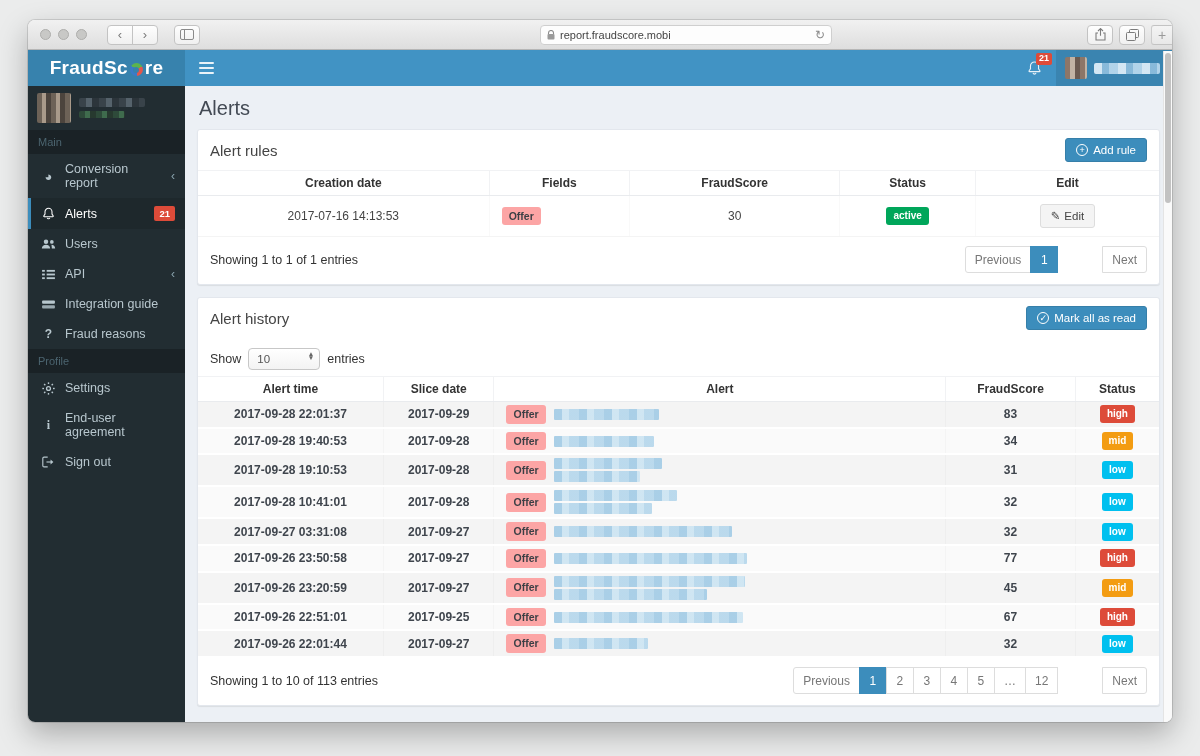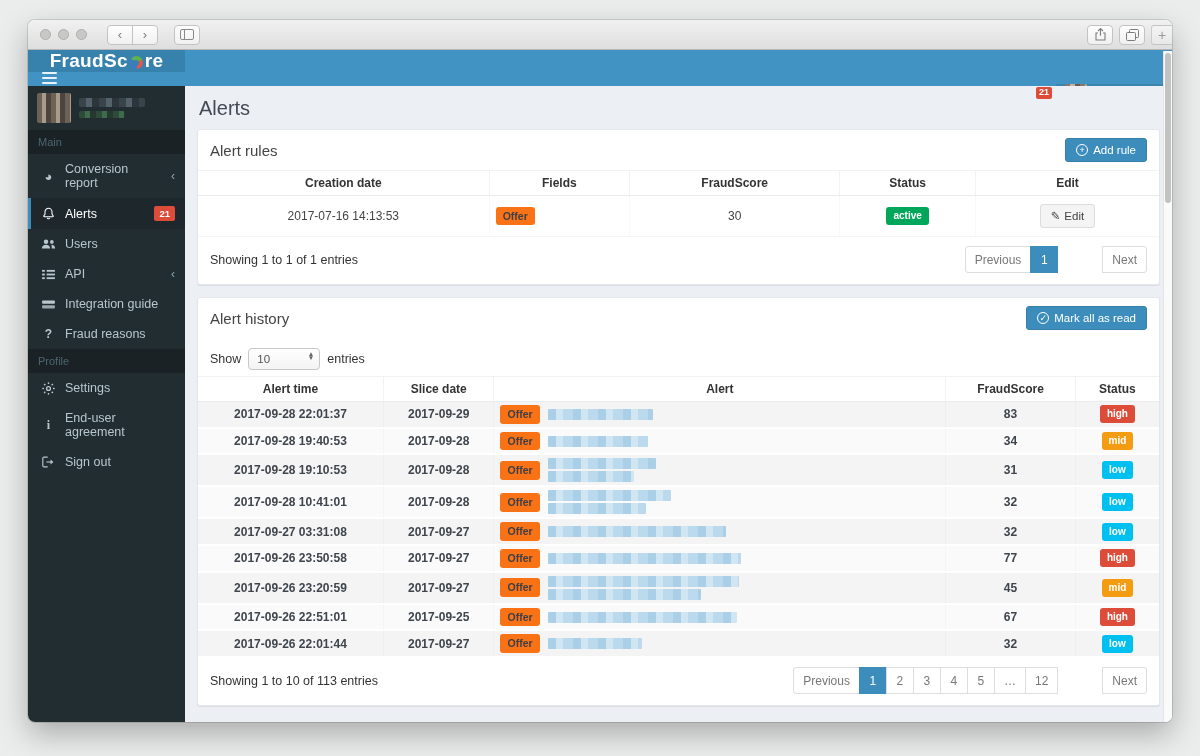--- a/index.html
+++ b/index.html
@@ -27,21 +27,21 @@
   .url-text { flex:0 0 auto; }
   .reload { margin-left:auto; color:#8a8a8a; font-size:12px; }
   .sp-a { flex:1.35; } .sp-b { flex:1; }
   .tool-right { display:flex; gap:6px; align-items:center; }
   .tool-ic { color:#7c7c7c; }
   .newtab { width:22px; height:20px; border:1px solid #c3c3c3; border-left-color:#cccccc;
     background:linear-gradient(#f4f4f4,#e8e8e8); color:#9a9a9a; font-size:14px; border-radius:3px 0 0 3px;
     display:flex; align-items:center; justify-content:center; margin-right:-9px; }
 
   
-  .navbar { height:36px; background:#4193c4; display:flex; align-items:stretch;flex-direction:column; }
+  .navbar { height:36px; background:#4193c4; display:flex; align-items:stretch; }
   .logo { width:157px; background:#3782ad; color:#fff; font-size:19px; font-weight:700;
     letter-spacing:.3px; display:flex; align-items:center; justify-content:center; gap:1px; }
   .logo-o { width:13px; height:13px; border-radius:50%; position:relative; margin:3px 1px 0;
     background:conic-gradient(from -55deg, #5cb44e 0 115deg, #e2574c 115deg 235deg, #3b7bc8 235deg 360deg); }
   .logo-o::after { content:""; position:absolute; inset:3.5px; border-radius:50%; background:#3782ad; }
   .hamburger { width:42px; display:flex; flex-direction:column; gap:3px; align-items:center; justify-content:center; }
   .hamburger i { width:15px; height:2px; background:#eaf3f9; border-radius:1px; }
   .nav-right { margin-left:auto; display:flex; align-items:stretch; }
   .bell-wrap { position:relative; display:flex; align-items:center; padding:0 14px; color:#e7f1f8; }
   .bell-badge { position:absolute; top:3px; right:4px; background:#dd4b39; color:#fff; font-size:9px;
@@ -95,21 +95,21 @@
   td:last-child { border-right:none; }
   #rules-table td { padding:8px 6px; border-bottom:1px solid #f4f4f4; }
   #history-table td { padding:3px 6px; }
   #history-table tbody tr:nth-child(odd) { background:#f4f4f4; }
   #history-table tbody tr:nth-child(even) { background:#fafafa; }
   #history-table tbody tr { border-bottom:2px solid #fff; }
   .bold-cell { font-weight:700; color:#3f454d; }
   .cell-left { text-align:left; }
 
   .badge { display:inline-block; font-size:10px; font-weight:700; padding:2px 7px; border-radius:3px; line-height:1.4; }
-  .b-offer { background:#f97316; color:#3c3f45; font-size:10.5px; }
+  .b-offer { background:#fca5a5; color:#3c3f45; font-size:10.5px;margin-left:6px; }
   .b-active { background:#00a65a; color:#fff; }
   .b-high { background:#dd4b39; color:#fff; }
   .b-mid { background:#f39c12; color:#fff;text-align:center; }
   .b-low { background:#00c0ef; color:#fff; }
 
   .alert-cell { display:flex; align-items:center; gap:8px; }
   .redact-wrap { display:flex; flex-direction:column; gap:2px; }
   .redact { height:11px; border-radius:1px;
     background:repeating-linear-gradient(90deg,rgba(166,205,230,.95) 0 8px,rgba(206,229,242,.95) 8px 15px,rgba(184,216,236,.95) 15px 25px),
                repeating-linear-gradient(0deg,rgba(255,255,255,.35) 0 4px,rgba(150,195,225,.25) 4px 8px); }
@@ -158,20 +158,30 @@
     </div>
     <button class="tb-btn pane-btn">
       <span>
         <svg width="14" height="11" viewBox="0 0 14 11">
             <rect x="0.5" y="0.5" width="13" height="10" rx="1.5" fill="none" stroke="#8a8a8a"></rect>
             <line x1="4.5" y1="0.5" x2="4.5" y2="10.5" stroke="#8a8a8a"></line>
           </svg>
       </span>
     </button>
     <div class="sp-a"></div>
+    <div class="url-field">
+      <span>
+        <svg width="8" height="10" viewBox="0 0 8 10">
+            <path d="M1.5 4V3a2.5 2.5 0 0 1 5 0v1" fill="none" stroke="#8b8b8b" stroke-width="1.1"></path>
+            <rect x="0.5" y="4" width="7" height="5.5" rx="1" fill="#9a9a9a"></rect>
+          </svg>
+      </span>
+      <span class="url-text">report.fraudscore.mobi</span>
+      <span class="reload">↻</span>
+    </div>
     <div class="sp-b"></div>
     <div class="tool-right">
       <button class="tb-btn">
         <span class="tool-ic">
           <svg width="11" height="13" viewBox="0 0 11 13">
               <path d="M5.5 0.8v7" fill="none" stroke="#7c7c7c" stroke-width="1.1"></path>
               <path d="M3 3 5.5 0.6 8 3" fill="none" stroke="#7c7c7c" stroke-width="1.1"></path>
               <path d="M3 5H1v7h9V5H8" fill="none" stroke="#7c7c7c" stroke-width="1.1"></path>
             </svg>
         </span>

